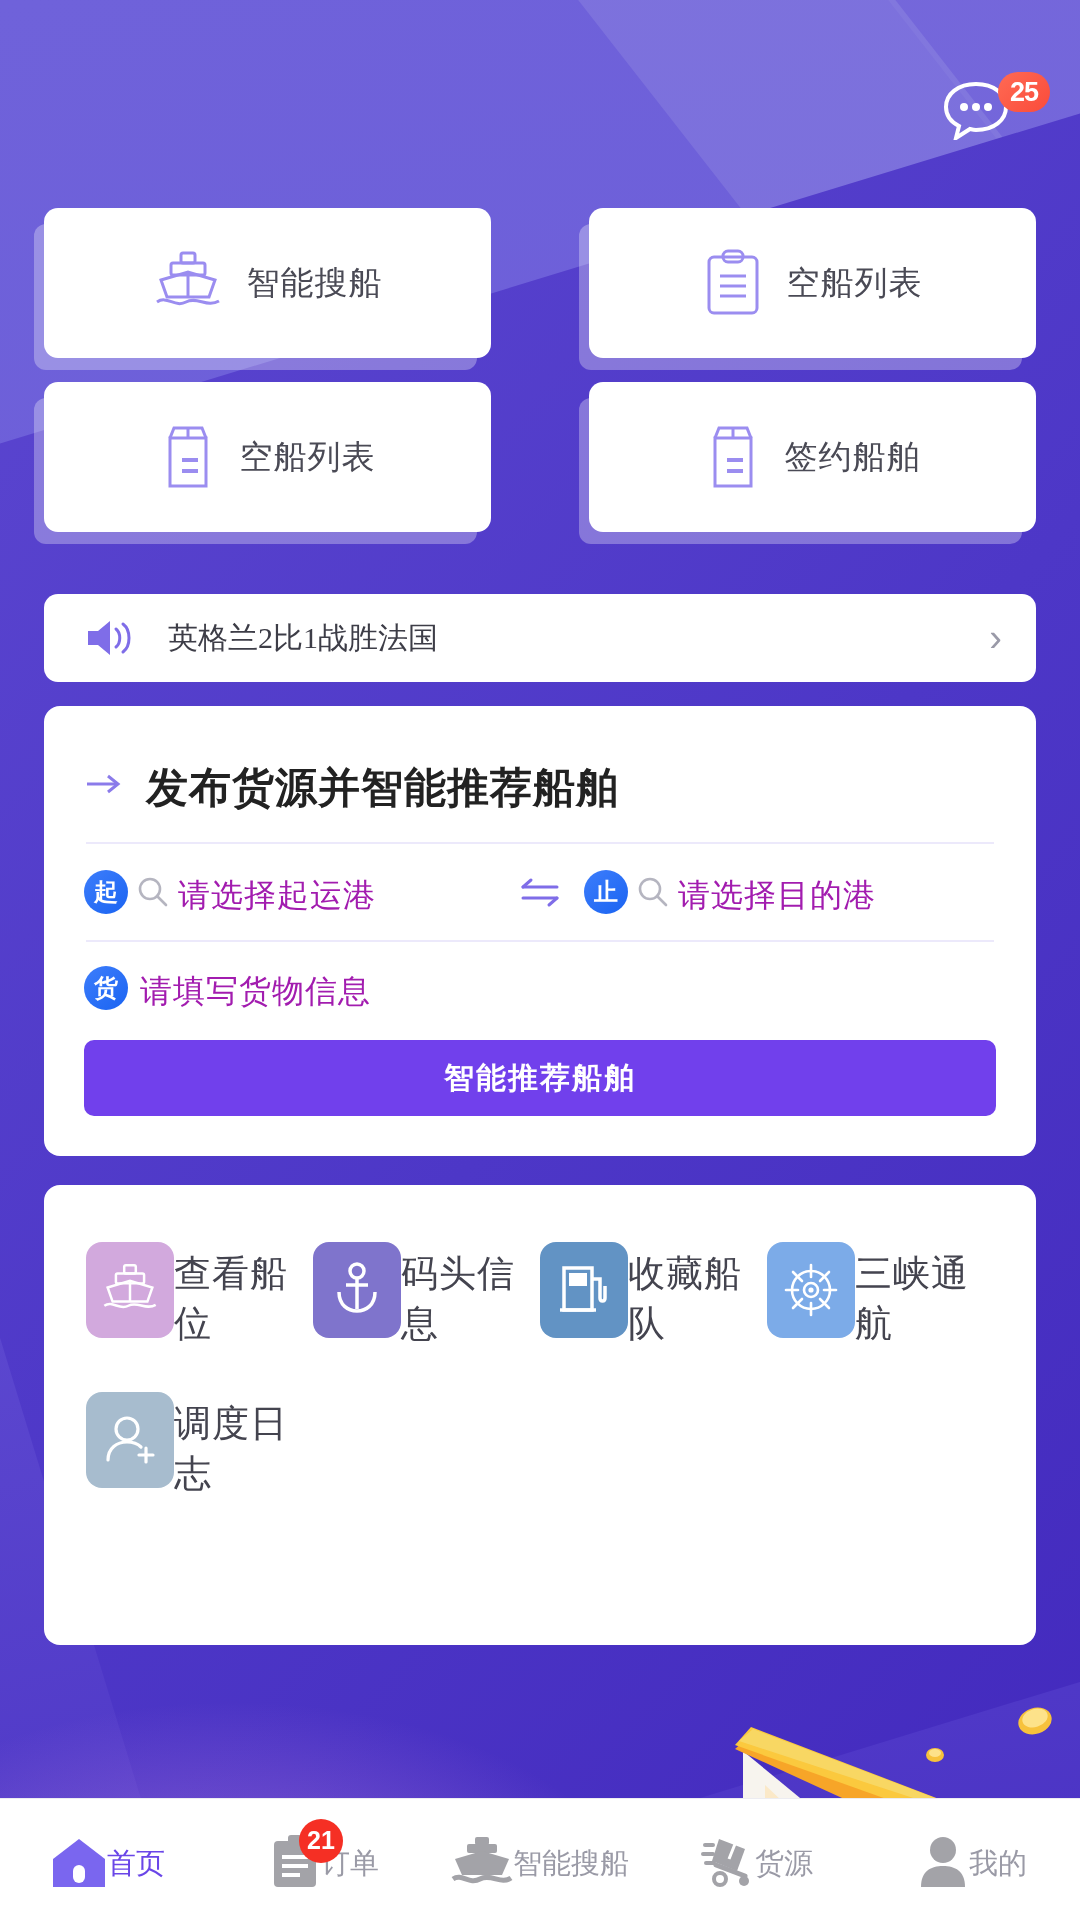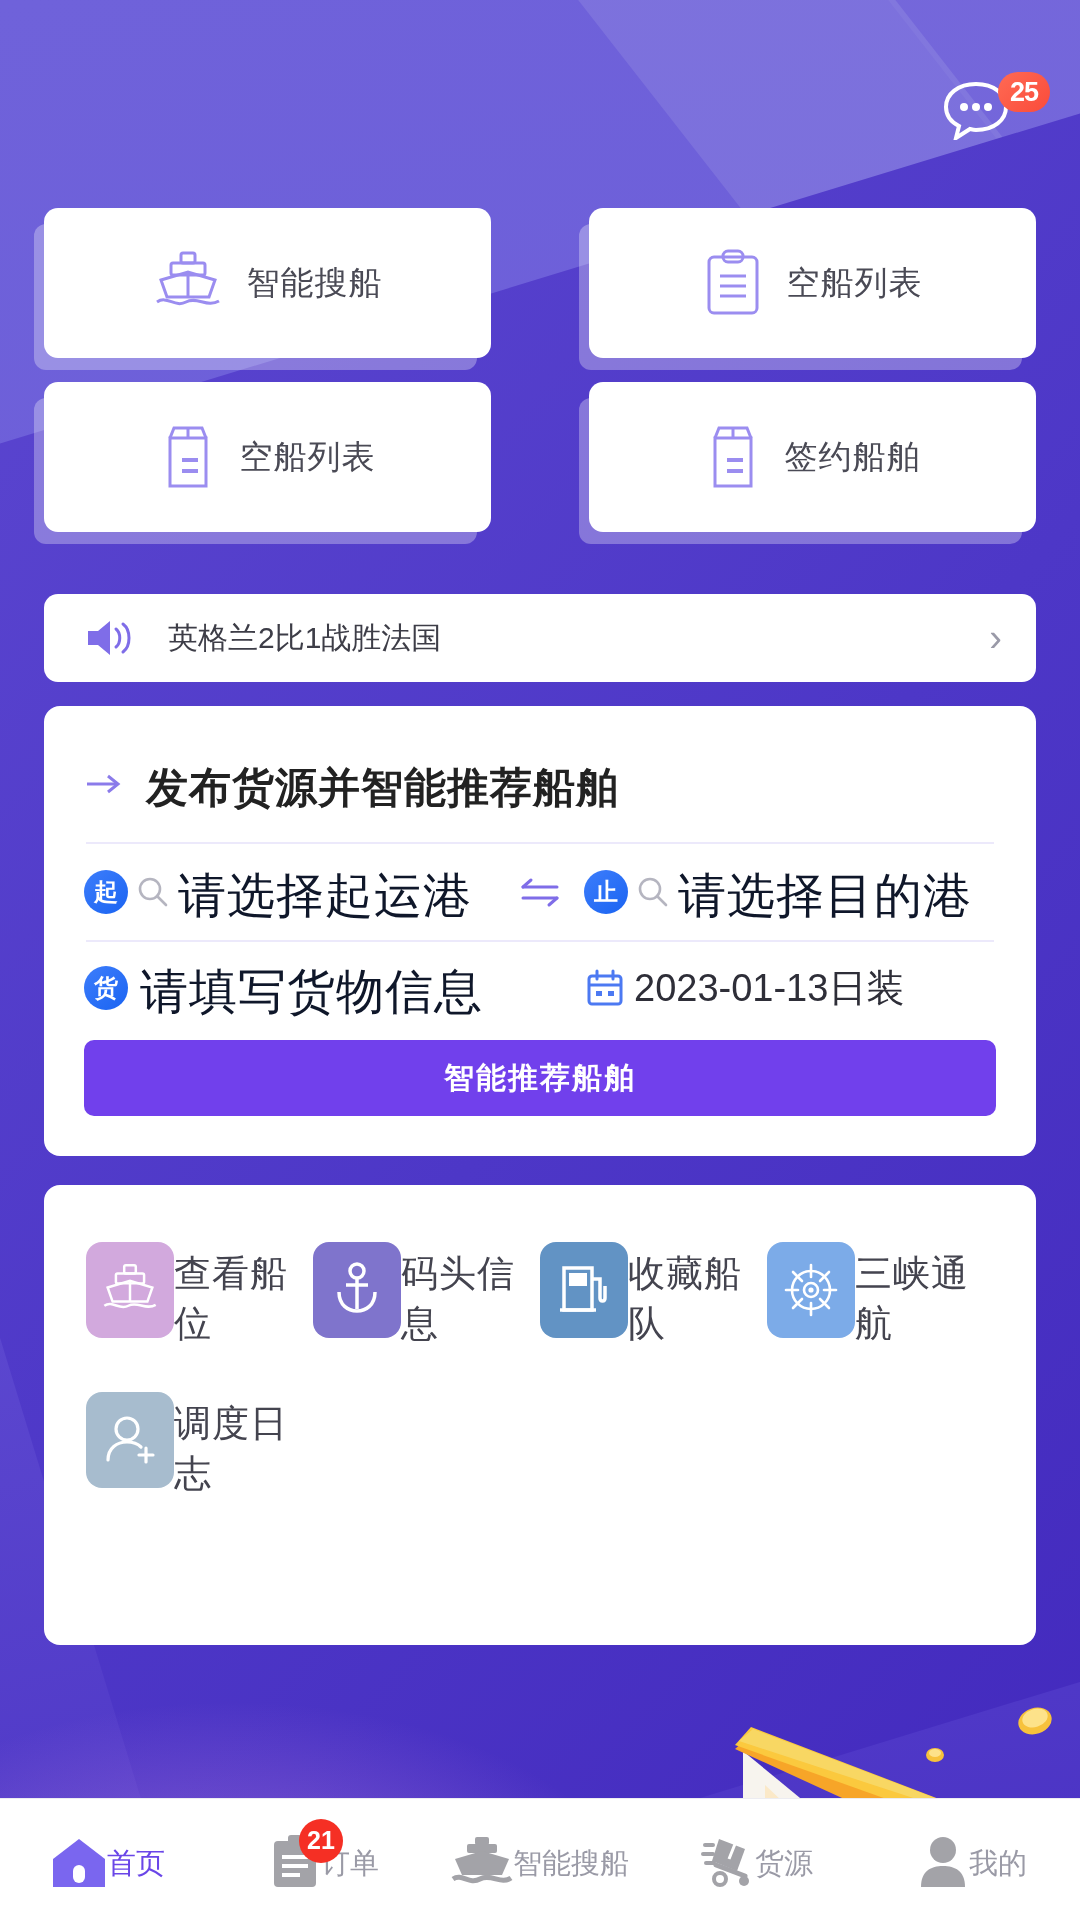--- a/index.html
+++ b/index.html
@@ -63,41 +63,41 @@
     box-shadow:-12px 14px 0 -2px rgba(255,255,255,.30);
   }
   .qcard .ql{ font-size:33px; color:#4a4a55; letter-spacing:1px; }
 
   
   .news{
     position:absolute; top:594px; left:44px; width:992px; height:88px;
     background:#fff; border-radius:14px; display:flex; align-items:center;
     padding:0 34px 0 40px;
   }
-  .news-text{ flex:1; margin-left:36px; font-size:30px; color:#3d3d47; }
+  .news-text{ flex:1; margin-left:36px; font-size:30px; color:#3d3d47;font-family:Liberation Serif, serif; }
   .news-chev{ font-size:38px; color:#9a9aa8; line-height:1; }
 
   
   .formcard{
     position:absolute; top:706px; left:44px; width:992px; height:450px;
     background:#fff; border-radius:16px; padding:34px 40px 0 40px;
   }
   .ftitle{ display:flex; align-items:center; gap:22px; padding:12px 0 26px 0; }
   .ftitle .ft{ font-size:42px; font-weight:bold; color:#222; letter-spacing:1px;margin-top:8px; }
   .fhr{ height:2px; background:#ece9fb; margin:0 2px; }
 
   .prow{ display:flex; align-items:center; height:96px; }
   .pfield{ display:flex; align-items:center; flex:1; gap:6px; }
   .pbadge{
     width:44px; height:44px; border-radius:50%;
     background:linear-gradient(140deg,#3d7dfb,#1a64f2);
     color:#fff; font-size:24px; font-weight:bold;
     display:flex; align-items:center; justify-content:center; flex:none;
   }
-  .pph{ font-size:48px; color:#0f172a; letter-spacing:1px;margin-top:8px; }
+  .pph{ font-size:32px; color:#a21caf; letter-spacing:1px;margin-top:8px; }
   .swap{ width:88px; display:flex; align-items:center; justify-content:center; flex:none; }
 
   .crow{ display:flex; align-items:center; height:92px; }
   .cleft{ display:flex; align-items:center; gap:12px; width:500px; }
   .cright{ display:flex; align-items:center; gap:8px; }
   .cdate{ font-size:38px; color:#2e2e38; letter-spacing:0px; }
 
   .submit{
     margin-top:6px; height:76px; background:#7140ec; border-radius:10px;
     display:flex; align-items:center; justify-content:center;
@@ -259,31 +259,20 @@
         </svg>
         <span class="pph">请选择目的港</span>
       </div>
     </div>
     <div class="fhr"></div>
 
     <div class="crow">
       <div class="cleft">
         <span class="pbadge">货</span>
         <span class="pph">请填写货物信息</span>
-      </div>
-      <div class="cright">
-        <svg width="42" height="42" viewBox="0 0 42 42">
-          <rect x="5" y="9" width="32" height="28" rx="3" fill="none" stroke="#4c79f2" stroke-width="3"></rect>
-          <line x1="5" y1="18" x2="37" y2="18" stroke="#4c79f2" stroke-width="3"></line>
-          <line x1="13" y1="4" x2="13" y2="12" stroke="#4c79f2" stroke-width="3" stroke-linecap="round"></line>
-          <line x1="29" y1="4" x2="29" y2="12" stroke="#4c79f2" stroke-width="3" stroke-linecap="round"></line>
-          <rect x="12" y="24" width="6" height="5" fill="#4c79f2"></rect>
-          <rect x="24" y="24" width="6" height="5" fill="#4c79f2"></rect>
-        </svg>
-        <span class="cdate">2023-01-13日装</span>
       </div>
     </div>
 
     <div class="submit">智能推荐船舶</div>
   </div>
 
   <div class="svc">
     <div class="sgrid">
 
       <div class="sitem">

